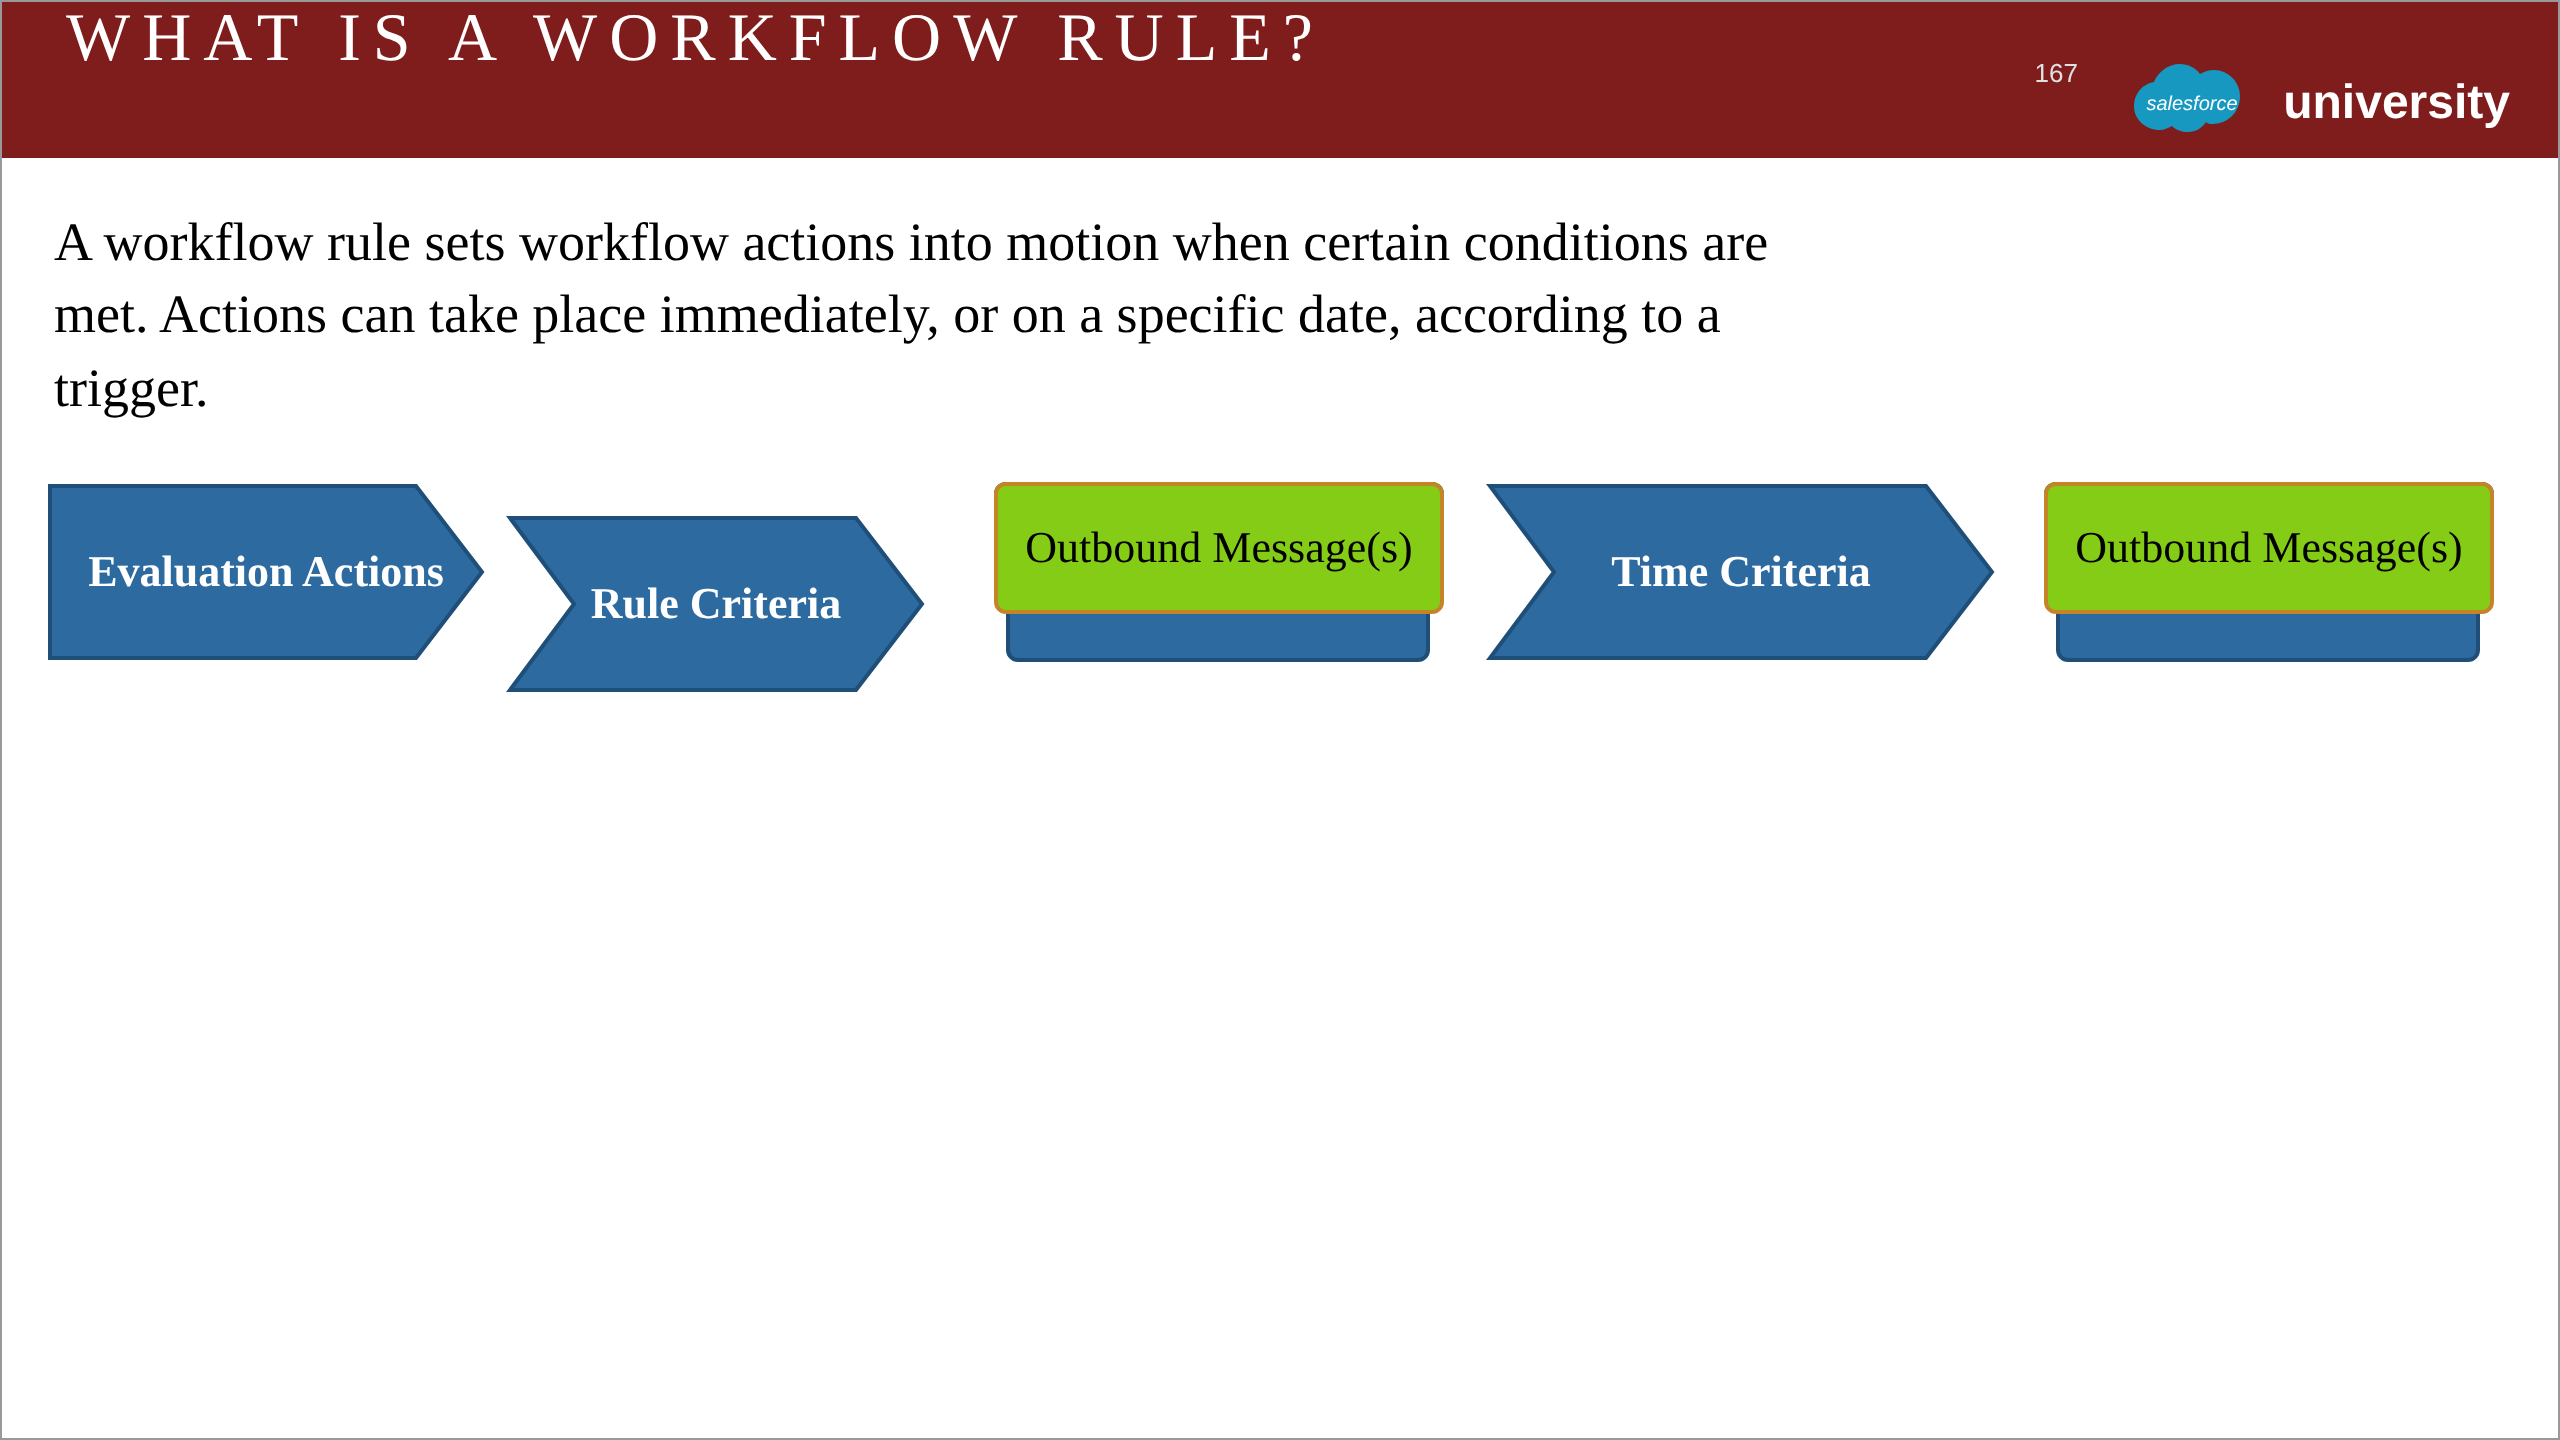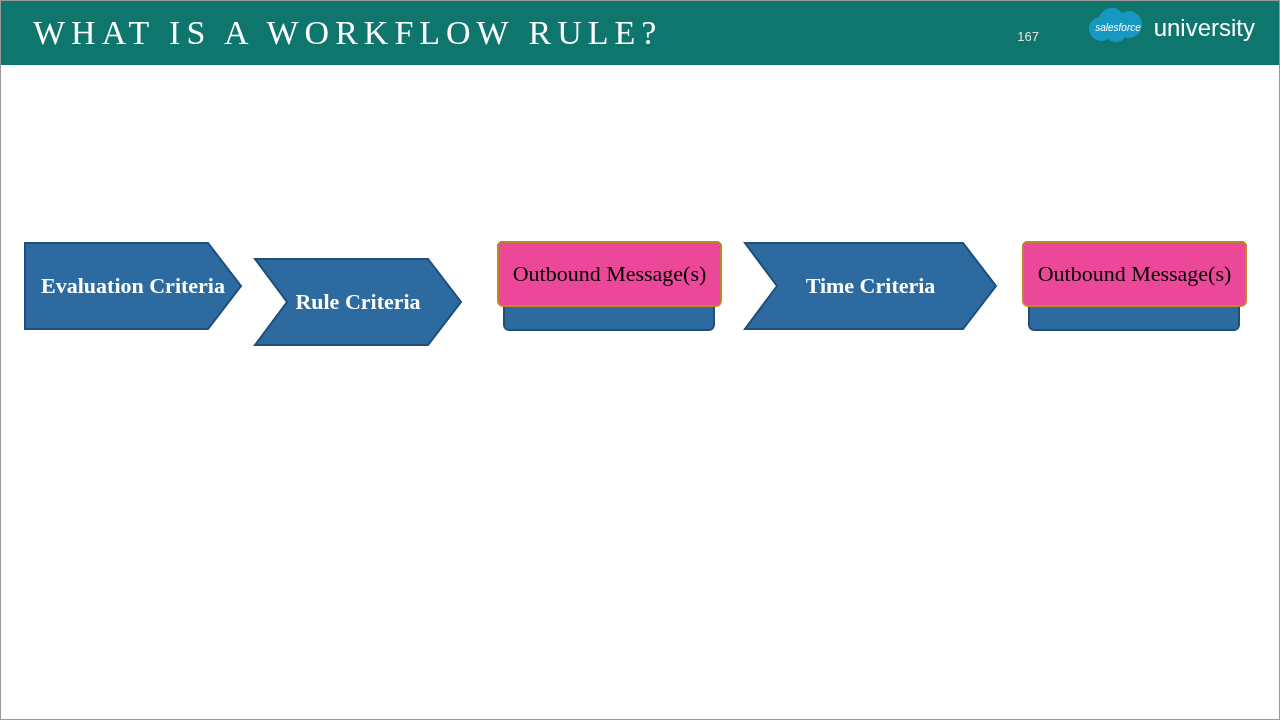--- a/index.html
+++ b/index.html
@@ -1,64 +1,67 @@
 <!DOCTYPE html>
 <html><head>
 <meta charset="utf-8">
 <style>
   html,body{margin:0;padding:0;width:1280px;height:720px;font-family:Georgia,'Times New Roman',serif;background:#fff;overflow:hidden}
   .slide{width:1280px;height:720px;position:relative;border:1px solid #999;box-sizing:border-box}
-  .header{background:#0f766e;color:#fff;height:64px;display:flex;align-items:center;padding:0 32px;position:relative}
+  .header{background:#7f1d1d;color:#fff;height:78px;display:flex;padding:0 32px;position:relative}
   .title{font-family:Georgia,serif;font-size:34px;letter-spacing:6px;font-weight:400}
   .pagenum{position:absolute;right:240px;top:28px;font-size:13px;font-family:Arial,sans-serif;color:#e0e0e0}
-  .brand{position:absolute;right:24px;top:2px;display:flex;align-items:center;gap:0}
-  .brand-text{font-family:Arial,Helvetica,sans-serif;font-size:24px;font-weight:400;color:#fff}
+  .brand{position:absolute;right:24px;top:26px;display:flex;align-items:center;gap:10px}
+  .brand-text{font-family:Arial,Helvetica,sans-serif;font-size:24px;font-weight:700;color:#fff}
   .body{padding:24px 26px 0 26px}
   .desc{font-size:27px;line-height:1.35;color:#000;max-width:860px}
   .flow{position:absolute;top:240px;left:22px;right:22px}
   
   .chev{position:absolute;height:90px;display:flex;align-items:center;justify-content:center;color:#fff;font-weight:700;font-size:22px;text-align:center;line-height:1.15}
   .chev .lbl{position:relative;z-index:2;padding:0 6px}
   .chev svg{position:absolute;inset:0;width:100%;height:100%}
   .chev path{fill:#2c6aa0;stroke:#1f4e79;stroke-width:2}
   
   .box{position:absolute;display:flex;align-items:center;justify-content:center;font-weight:700;font-size:22px;text-align:center;border:2px solid;border-radius:6px;box-sizing:border-box;line-height:1.15}
   .actions-head{background:#2c6aa0;color:#fff;border-color:#1f4e79;width:212px;height:90px}
   .item{width:225px;height:56px;color:#000;font-weight:400;font-size:22px}
   .item.two{height:66px}
   .tasks{background:#3da5d9;border-color:#2b7aa3}
   .email{background:#4a9d6f;border-color:#357a52}
   .field{background:#9bbf3b;border-color:#7a9a2a}
-  .outbound{background:#ec4899;border-color:#c58428}
+  .outbound{background:#84cc16;border-color:#c58428}
 </style>
 </head>
 <body>
 
 <div class="slide">
 
   <div class="header">
     <div class="title">WHAT IS A WORKFLOW RULE?</div>
     <div class="pagenum">167</div>
     <div class="brand">
       <svg width="72" height="50" viewBox="0 0 72 50">
         <path d="M20 38c-7 0-13-5-13-12 0-6 4-11 10-12 2-5 7-9 13-9 4 0 8 2 10 5 2-1 4-2 7-2 7 0 13 6 13 13 0 8-6 14-14 14-1 0-2 0-3-1-2 3-5 5-9 5-3 0-6-1-8-3-2 1-4 2-6 2z" fill="#1798c1"></path>
         <text x="36" y="28" text-anchor="middle" fill="#fff" font-family="Arial" font-size="10" font-style="italic">salesforce</text>
       </svg>
       <span class="brand-text">university</span>
     </div>
   </div>
 
+  <div class="body">
+    <div class="desc">A workflow rule sets workflow actions into motion when certain conditions are met. Actions can take place immediately, or on a specific date, according to a trigger.</div>
+  </div>
 
   <div class="flow">
 
     <div class="chev" style="left:0;top:0;width:220px">
       <svg viewBox="0 0 220 90" preserveAspectRatio="none">
           <path d="M2 2 H185 L218 45 L185 88 H2 Z"></path>
         </svg>
-      <span class="lbl">Evaluation Criteria</span>
+      <span class="lbl">Evaluation Actions</span>
     </div>
 
     <div class="chev" style="left:230px;top:16px;width:210px">
       <svg viewBox="0 0 210 90" preserveAspectRatio="none">
           <path d="M2 2 H175 L208 45 L175 88 H2 L34 45 Z"></path>
         </svg>
       <span class="lbl">Rule Criteria</span>
     </div>
 
     <div class="box actions-head" style="left:480px;top:0">

